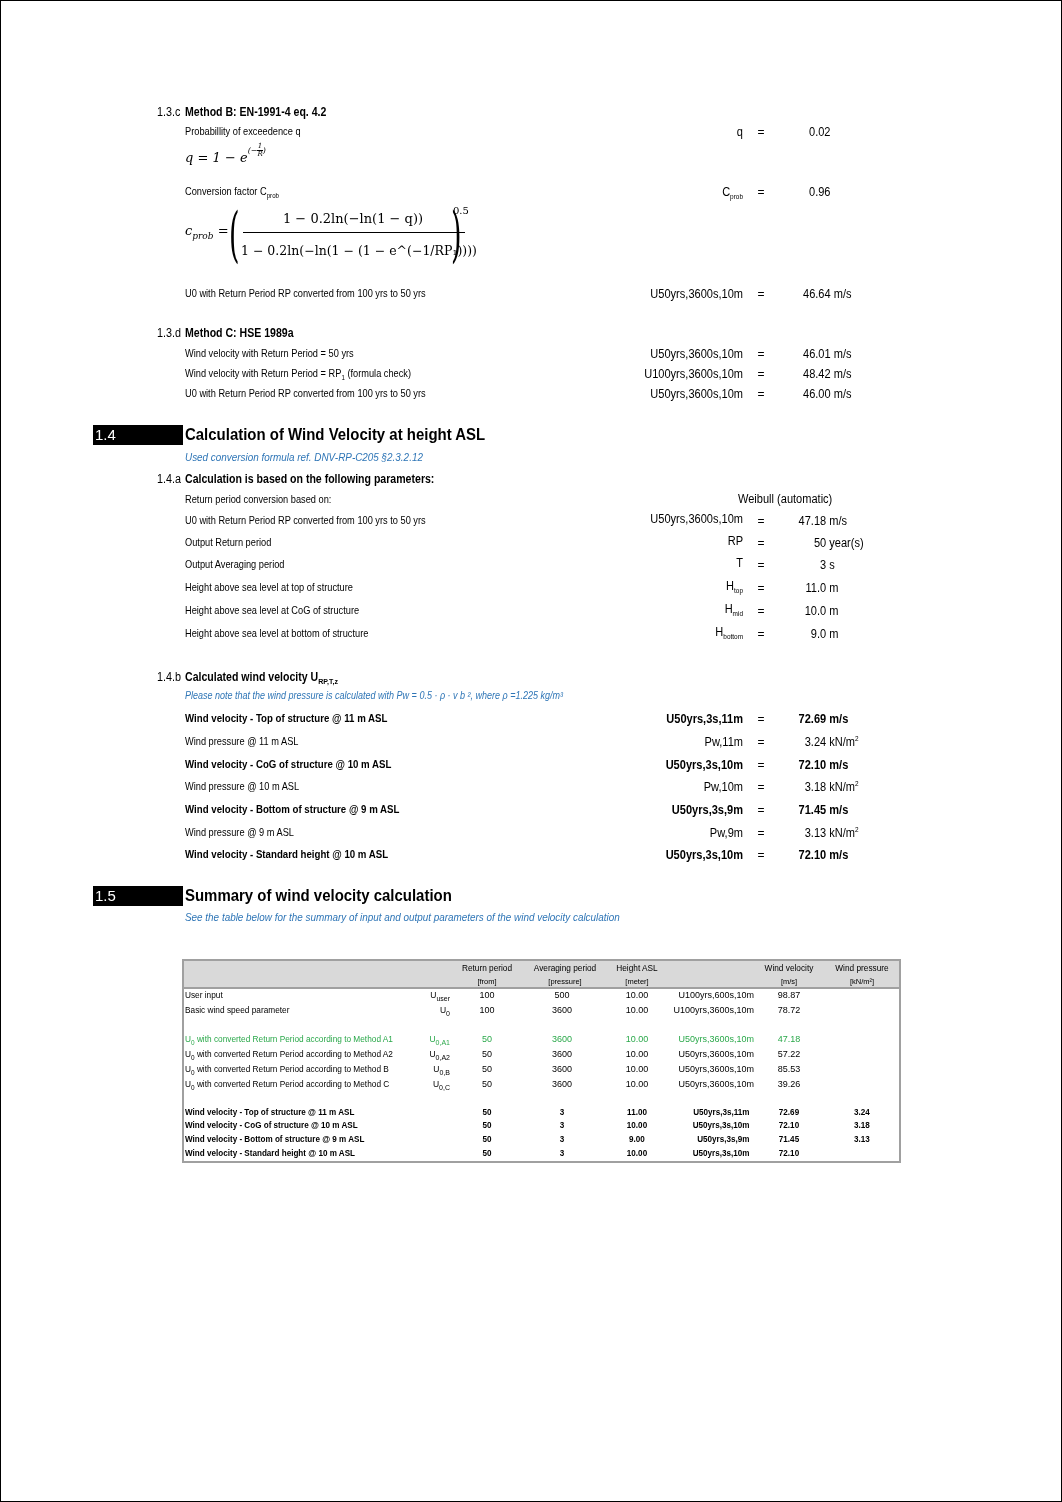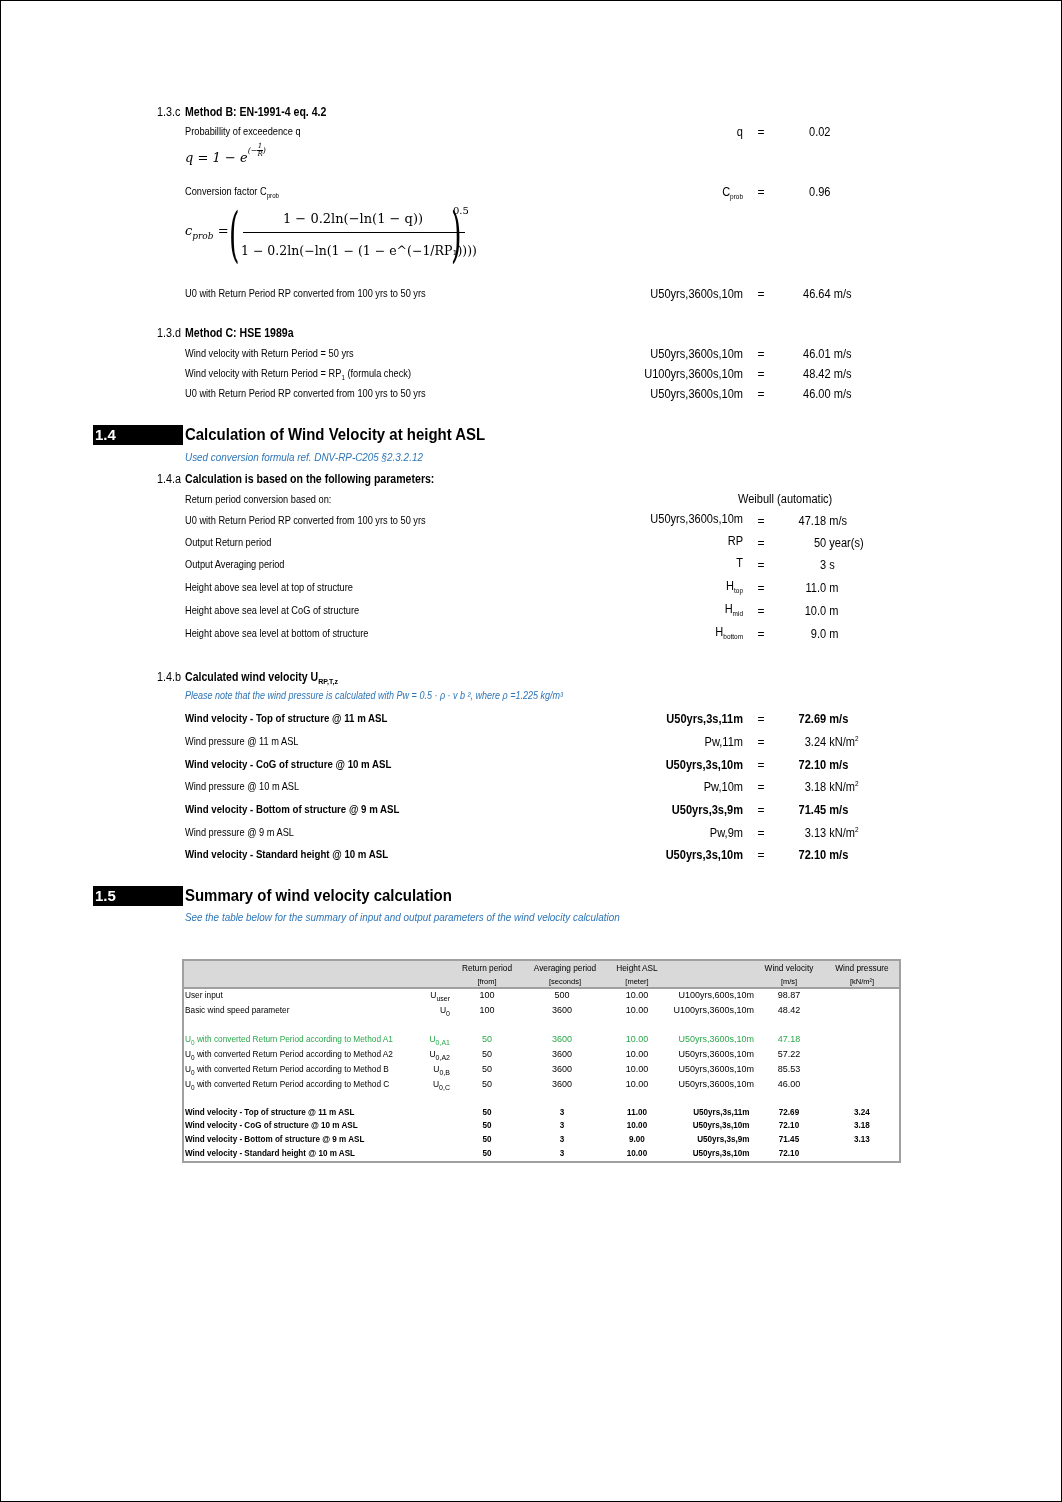--- a/index.html
+++ b/index.html
@@ -13,21 +13,21 @@
   .lbl { font-size: 10.5px; transform: scaleX(0.88); transform-origin: left; }
   .lbl-b { font-size: 11px; font-weight: bold; transform: scaleX(0.88); transform-origin: left; }
   .sym { font-size: 12px; text-align: right; width: 200px; transform: scaleX(0.92); transform-origin: right; }
   .sym-b { font-weight: bold; }
   .eq { font-size: 12px; width: 12px; text-align: center; }
   .val { font-size: 12px; transform: scaleX(0.92); transform-origin: left; }
   .val-b { font-weight: bold; }
   .val-r { text-align: right; width: 60px; display:inline-block; }
   .formula { font-family: "DejaVu Serif", serif; font-style: normal; }
   .note { color: #2e75b6; font-style: italic; font-size: 11px; transform: scaleX(0.9); transform-origin: left; }
-  .sec-box { background: #000; color: #fff; font-weight: bold; font-size: 15px;
+  .sec-box { background: #000; color: #fff; font-weight: normal; font-size: 15px;
              width: 88px; height: 20px; line-height: 20px; padding-left: 2px; }
   .sec-title { font-size: 17px; font-weight: bold; transform: scaleX(0.88); transform-origin: left; }
   sub, sup { font-size: 7px; }
   
   .tbl { position: absolute; left: 181px; top: 958px; width: 715px; border: 2px solid #a0a0a0; border-top-width: 2px; }
   .thead { background: #d9d9d9; height: 26px; border-bottom: 2px solid #a0a0a0; position: relative; }
   .th { position: absolute; font-size: 9px; text-align: center; transform: scaleX(0.92); }
   .thu { position: absolute; font-size: 7.5px; text-align: center; top: 16px; }
   .tr { position: relative; height: 14.8px; font-size: 9px; }
   .td { position: absolute; top: 1px; white-space: nowrap; }
@@ -172,21 +172,21 @@
 
   <div class="abs sec-box" style="left:92px;top:885px;">1.5</div>
   <div class="abs sec-title" style="left:184px;top:885px;">Summary of wind velocity calculation</div>
   <div class="abs note" style="left:184px;top:910px;">See the table below for the summary of input and output parameters of the wind velocity calculation</div>
 
   <div class="tbl">
     <div class="thead">
       <div class="th" style="left:270px;width:66px;top:2px;">Return period</div>
       <div class="thu" style="left:270px;width:66px;">[from]</div>
       <div class="th" style="left:345px;width:72px;top:2px;">Averaging period</div>
-      <div class="thu" style="left:345px;width:72px;">[seconds]</div>
+      <div class="thu" style="left:345px;width:72px;">[pressure]</div>
       <div class="th" style="left:420px;width:66px;top:2px;">Height ASL</div>
       <div class="thu" style="left:420px;width:66px;">[meter]</div>
       <div class="th" style="left:575px;width:60px;top:2px;">Wind velocity</div>
       <div class="thu" style="left:575px;width:60px;">[m/s]</div>
       <div class="th" style="left:645px;width:66px;top:2px;">Wind pressure</div>
       <div class="thu" style="left:645px;width:66px;">[kN/m²]</div>
     </div>
     <div id="tbody">
         <div class="tr ">
       <div class="td td-lbl"><span>User input</span></div>
@@ -198,21 +198,21 @@
       <div class="td c-wv">98.87</div>
       <div class="td c-wp"></div>
     </div>
         <div class="tr ">
       <div class="td td-lbl"><span>Basic wind speed parameter</span></div>
       <div class="td td-sym"><span>U</span><sub>0</sub></div>
       <div class="td c-rp">100</div>
       <div class="td c-ap">3600</div>
       <div class="td c-h">10.00</div>
       <div class="td c-id">U100yrs,3600s,10m</div>
-      <div class="td c-wv">48.42</div>
+      <div class="td c-wv">78.72</div>
       <div class="td c-wp"></div>
     </div>
         <div class="tr"></div>
         <div class="tr green">
       <div class="td td-lbl"><span>U</span><sub>0</sub> <span>with converted Return Period according to Method A1</span></div>
       <div class="td td-sym"><span>U</span><sub>0,A1</sub></div>
       <div class="td c-rp">50</div>
       <div class="td c-ap">3600</div>
       <div class="td c-h">10.00</div>
       <div class="td c-id">U50yrs,3600s,10m</div>
@@ -239,21 +239,21 @@
       <div class="td c-wv">85.53</div>
       <div class="td c-wp"></div>
     </div>
         <div class="tr ">
       <div class="td td-lbl"><span>U</span><sub>0</sub> <span>with converted Return Period according to Method C</span></div>
       <div class="td td-sym"><span>U</span><sub>0,C</sub></div>
       <div class="td c-rp">50</div>
       <div class="td c-ap">3600</div>
       <div class="td c-h">10.00</div>
       <div class="td c-id">U50yrs,3600s,10m</div>
-      <div class="td c-wv">46.00</div>
+      <div class="td c-wv">39.26</div>
       <div class="td c-wp"></div>
     </div>
         <div class="tr" style="height:13px;"></div>
         <div class="tr bold-row" style="height:13.8px;">
       <div class="td td-lbl"><span>Wind velocity - Top of structure @ 11 m ASL</span></div>
 
       <div class="td c-rp">50</div>
       <div class="td c-ap">3</div>
       <div class="td c-h">11.00</div>
       <div class="td c-id">U50yrs,3s,11m</div>

